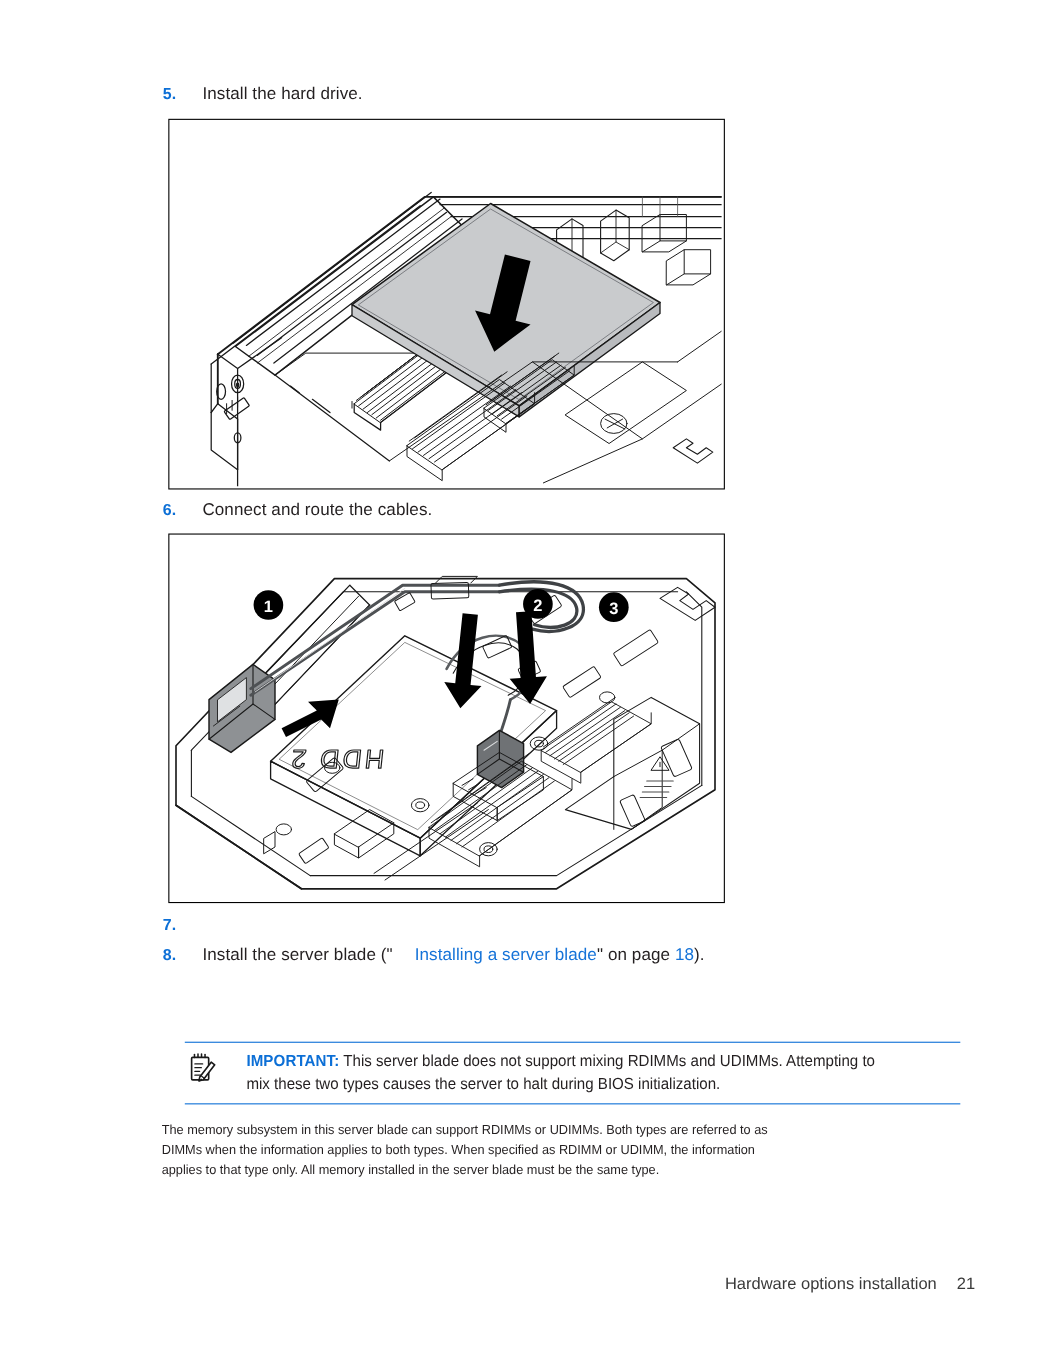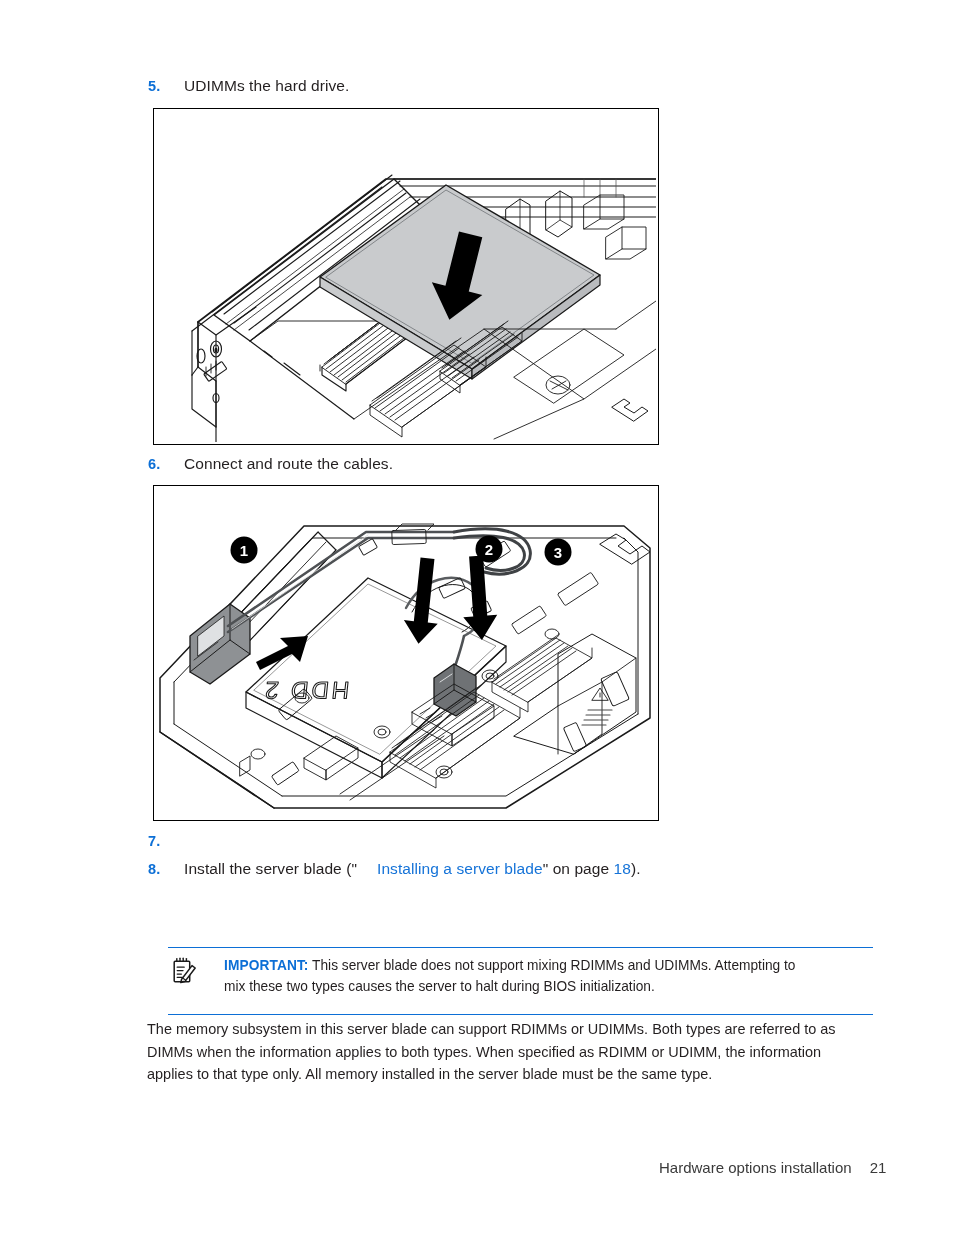--- a/index.html
+++ b/index.html
@@ -62,21 +62,21 @@
     letter-spacing: -0.2px;
     white-space: nowrap;
   }
 
   
   .note {
     position: absolute;
     box-sizing: border-box;
     border-top: 1.6px solid #0c6fd6;
     border-bottom: 1.6px solid #0c6fd6;
-    padding: 7px 0 18px 0;
+    padding: 7px 0 7px 0;
   }
   .note-inner { display: flex; align-items: flex-start; }
   .note-icon {
     flex: 0 0 52px;
     width: 52px;
     padding-top: 2px;
     display: flex;
     justify-content: flex-start;
     padding-left: 4px;
   }
@@ -90,21 +90,21 @@
   }
   .note-label {
     color: #0c6fd6;
     font-weight: bold;
     letter-spacing: .1px;
   }
 
   
   .para {
     position: absolute;
-    font-size: 15px;
+    font-size: 12px;
     line-height: 1.5;
     color: #231f20;
     text-align: left;
   }
   .para .shrink {
     display: block;
     transform: scaleX(.965);
     transform-origin: left top;
     width: 103.6%;
   }
@@ -118,21 +118,21 @@
   }
   .footer .pnum { margin-left: 14px; }
 </style>
 </head>
 <body>
 
 <div class="page">
 
   <div class="step" style="left:148px; top:76px;">
     <span class="num">5.</span>
-    <span class="txt">UDIMMs the hard drive.</span>
+    <span class="txt">Install the hard drive.</span>
   </div>
 
   <div class="figure" style="left:153px; top:108px; width:506px; height:337px;">
     <svg width="502" height="333" viewBox="0 0 502 333" xmlns="http://www.w3.org/2000/svg">
       <defs>
         <clipPath id="f1clip">
             <rect x="0" y="0" width="502" height="333"></rect>
           </clipPath>
       </defs>
       <g clip-path="url(#f1clip)" fill="none" stroke="#1a1a1a" stroke-width="1.15" stroke-linejoin="round" stroke-linecap="round">

